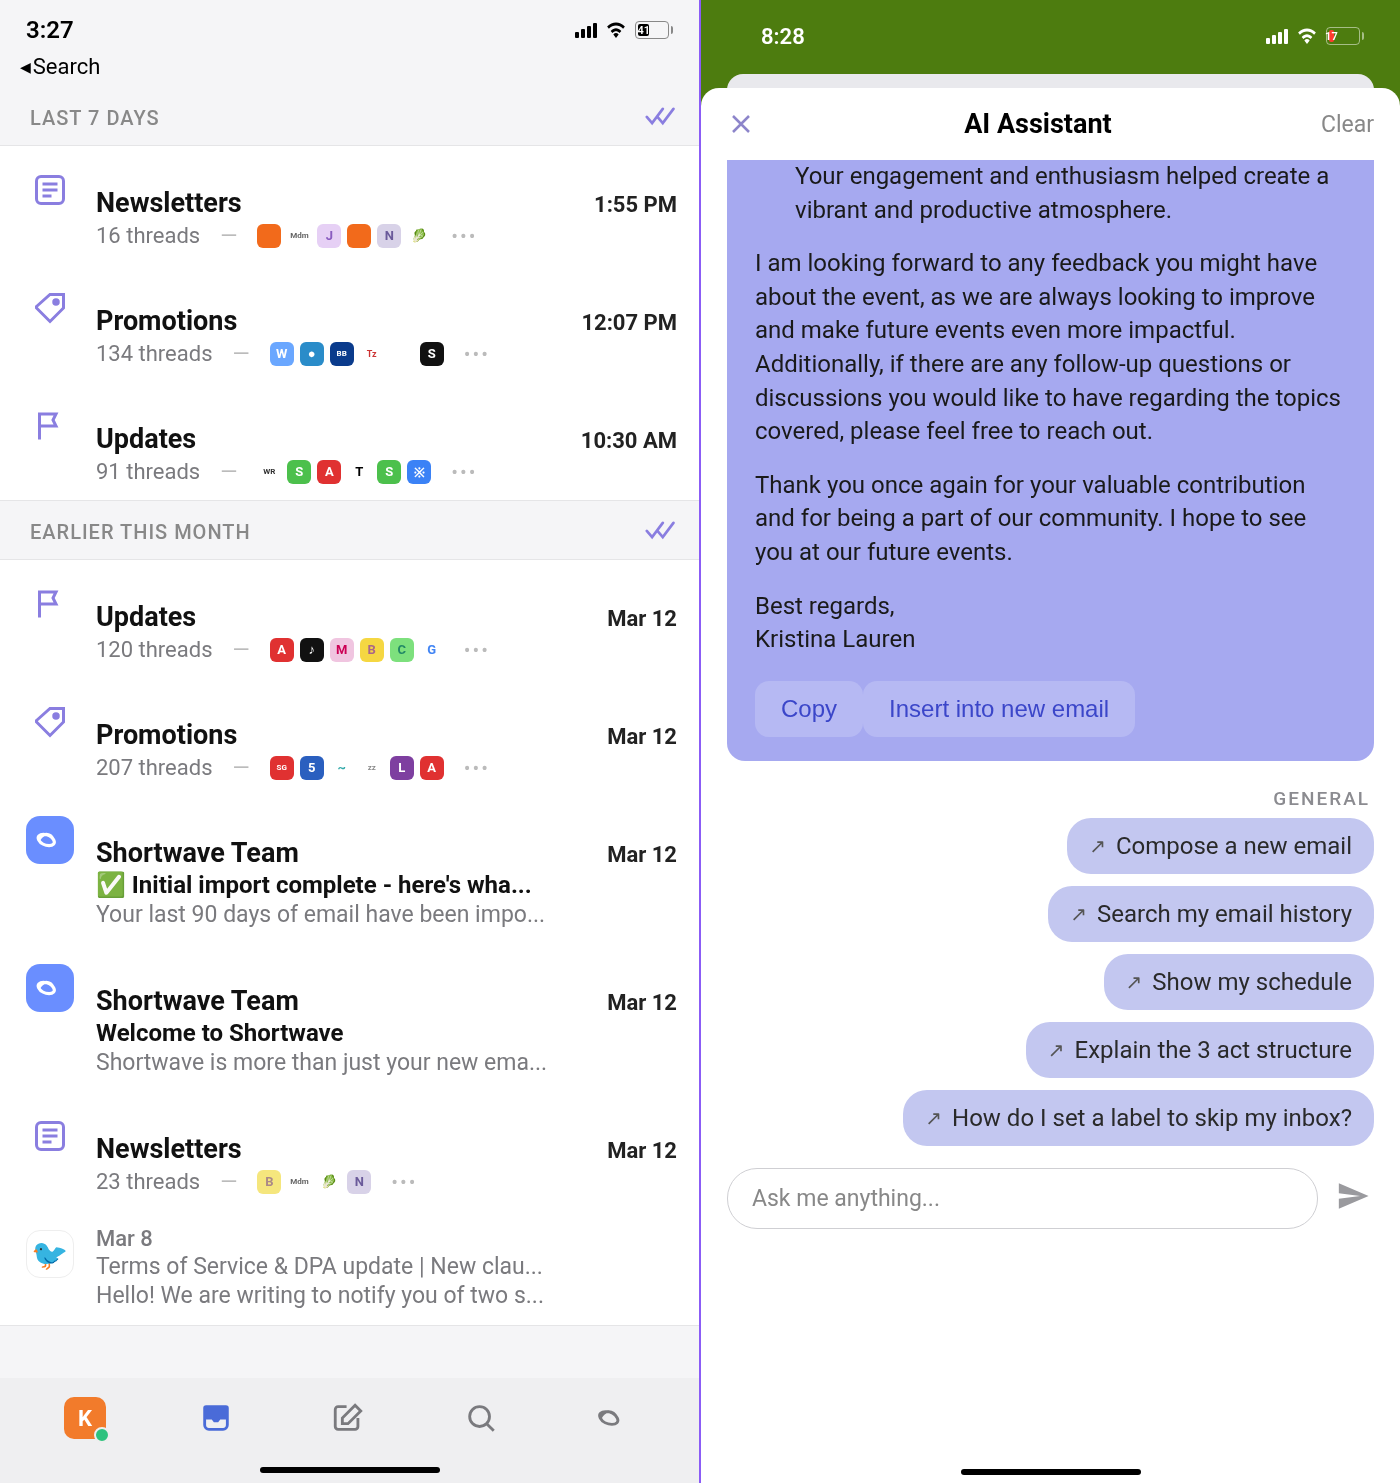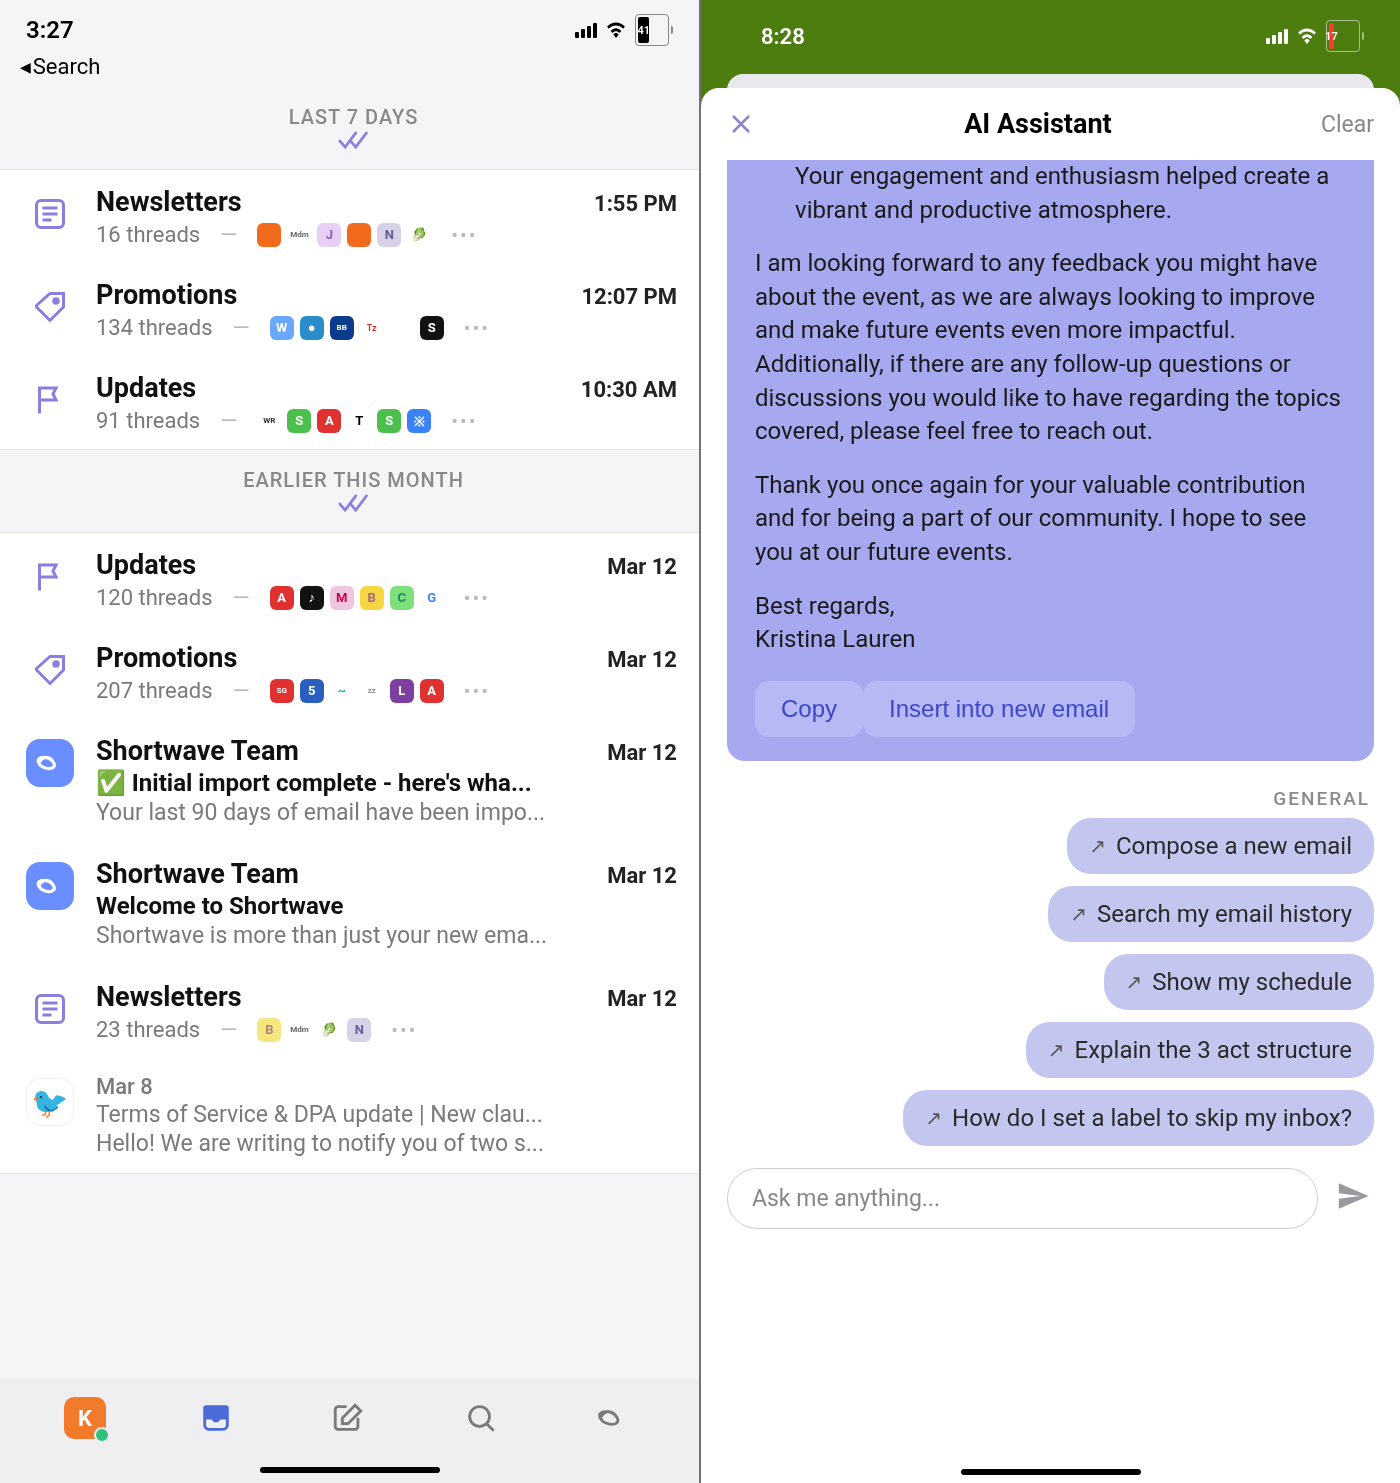--- a/index.html
+++ b/index.html
@@ -5,53 +5,53 @@
   * { box-sizing: border-box; margin: 0; padding: 0; }
   body {
     font-family: -apple-system, BlinkMacSystemFont, "Segoe UI", Roboto, sans-serif;
     background: #fff;
     width: 1400px;
     height: 1483px;
     display: flex;
     overflow: hidden;
   }
   .phone { flex: 1; position: relative; display: flex; flex-direction: column; }
-  .phone-left { border-right: 2px solid #737373; background: #f5f5f7; }
+  .phone-left { border-right: 2px solid #8b5cf6; background: #f5f5f7; }
   .phone-right { background: #4d7c0f; }
 
   
   .status-bar { display: flex; justify-content: space-between; align-items: center; padding: 10px 26px 0 26px; height: 50px; font-size: 24px; font-weight: 600; }
   .status-right { display: flex; align-items: center; gap: 8px; }
   .signal-bars { display: flex; align-items: flex-end; gap: 2px; }
   .signal-bars span { width: 4px; background: #000; border-radius: 1px; }
   .signal-bars span:nth-child(1){height:6px}.signal-bars span:nth-child(2){height:9px}.signal-bars span:nth-child(3){height:12px}.signal-bars span:nth-child(4){height:15px}
   .wifi-icon { width: 22px; height: 16px; }
   .battery { display: flex; align-items: center; gap: 2px; }
-  .battery-body { width: 34px; height: 32px; border: 1px solid #888; border-radius: 4px; padding: 2px; position: relative; }
+  .battery-body { width: 34px; height: 18px; border: 1px solid #888; border-radius: 4px; padding: 2px; position: relative; }
   .battery-fill { height: 100%; background: #000; border-radius: 2px; display: flex; align-items: center; justify-content: center; color: #fff; font-size: 11px; font-weight: 600; }
   .battery-tip { width: 2px; height: 8px; background: #888; border-radius: 0 2px 2px 0; }
 
   .back-search { padding: 4px 20px 8px 20px; font-size: 22px; color: #000; display: flex; align-items: center; gap: 2px; }
   .back-search .tri { font-size: 14px; }
 
-  .section-header { display: flex; justify-content: space-between; align-items: center; padding: 18px 22px 14px 30px; background: #f5f5f7; flex-direction: column; }
+  .section-header { display: flex; justify-content: space-between; align-items: center; padding: 18px 22px 14px 30px; background: #f5f5f7; }
   .section-header .label { font-size: 20px; letter-spacing: 1px; color: #888; font-weight: 500; }
   .check-all { color: #8a7ee0; }
   .check-all svg { width: 32px; height: 22px; }
 
   .list { background: #fff; border-top: 1px solid #e5e5e7; border-bottom: 1px solid #e5e5e7; }
   .row { display: flex; padding: 16px 22px 16px 26px; gap: 22px; align-items: flex-start; }
   .row-icon { width: 48px; height: 48px; display: flex; align-items: center; justify-content: center; flex-shrink: 0; margin-top: 4px; }
   .row-icon svg { width: 36px; height: 36px; }
   .row-icon.app { background: #6a8eff; border-radius: 14px; }
   .row-icon.app svg { stroke: #fff; width: 30px; height: 30px; }
   .row-icon.sparrow { background: #fff; border: 1px solid #eee; border-radius: 14px; font-size: 28px; }
   .row-body { flex: 1; min-width: 0; }
   .row-top { display: flex; justify-content: space-between; align-items: baseline; gap: 10px; }
-  .row-title { font-size: 27px; font-weight: 700; color: #111; }
+  .row-title { font-size: 27px; font-weight: 700; color: #111; margin-top: 25px; }
   .row-title.read { color: #7a7a7e; font-weight: 600; }
   .row-time { font-size: 22px; font-weight: 700; color: #222; white-space: nowrap; }
   .row-time.read { color: #7a7a7e; font-weight: 500; }
   .row-sub { font-size: 22px; color: #7a7a7e; margin-top: 4px; display: flex; align-items: center; gap: 20px; white-space: nowrap; overflow: hidden; }
   .row-sub .dash { color: #bbb; }
   .sender-chips { display: flex; gap: 6px; align-items: center; }
   .chip { width: 24px; height: 24px; border-radius: 6px; font-size: 13px; font-weight: 700; display: flex; align-items: center; justify-content: center; color: #fff; flex-shrink: 0; }
   .dots { color: #bbb; font-size: 20px; letter-spacing: 2px; }
   .row-subj { font-size: 24px; font-weight: 700; color: #111; margin-top: 2px; white-space: nowrap; overflow: hidden; text-overflow: ellipsis; }
   .row-preview { font-size: 23px; color: #7a7a7e; margin-top: 2px; white-space: nowrap; overflow: hidden; text-overflow: ellipsis; }

